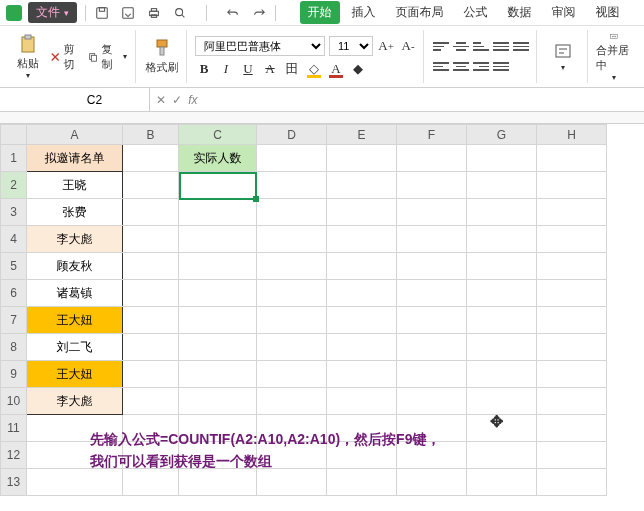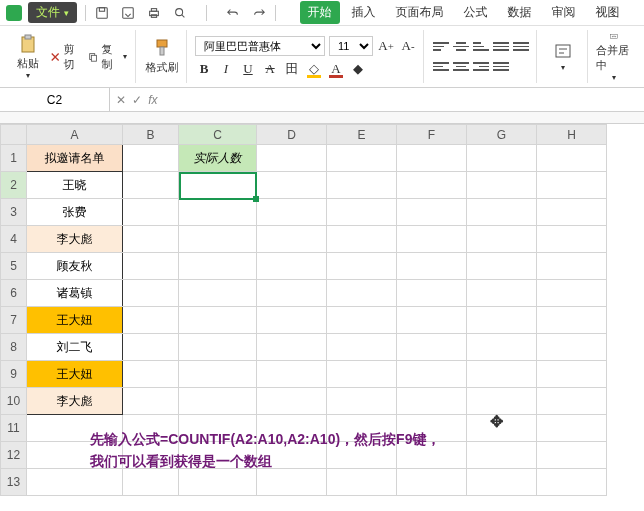--- a/index.html
+++ b/index.html
@@ -1,21 +1,21 @@
 <!DOCTYPE html>
 <html><head>
 <meta charset="utf-8">
 <style>
 * { box-sizing: border-box; margin: 0; padding: 0; }
 body { font-family: "Microsoft YaHei", Arial, sans-serif; font-size: 12px; background: #fff; width: 644px; height: 511px; overflow: hidden; position: relative; }
 
 
 .titlebar { height: 26px; background: #fff; display: flex; align-items: center; padding: 0 6px; border-bottom: 1px solid #e0e0e0; }
 .titlebar .app-icon { width: 16px; height: 16px; background: #2ea84f; border-radius: 3px; margin-right: 6px; }
-.titlebar .file-menu { background: #444; color: #bef264; padding: 2px 8px; border-radius: 3px; font-size: 12px; display: flex; align-items: center; gap: 4px; }
+.titlebar .file-menu { background: #444; color: #f9a8d4; padding: 2px 8px; border-radius: 3px; font-size: 12px; display: flex; align-items: center; gap: 4px; }
 .titlebar .caret { font-size: 9px; }
 .titlebar .sep { width: 1px; height: 16px; background: #ccc; margin: 0 8px; }
 .titlebar .qat { display: flex; gap: 10px; align-items: center; color: #555; }
 .titlebar .qat-icon { width: 16px; height: 16px; display: flex; align-items: center; justify-content: center; cursor: pointer; }
 .titlebar .qat-icon svg { width: 14px; height: 14px; stroke: #555; fill: none; stroke-width: 1.2; }
 .titlebar .tabmenu { display: flex; gap: 4px; margin-left: 16px; }
 .titlebar .tab { padding: 3px 8px; cursor: pointer; color: #333; font-size: 12px; }
 .titlebar .tab.active { background: #2ea84f; color: #fff; border-radius: 3px; }
 
 
@@ -34,21 +34,21 @@
 .ribbon .ibtn.italic { font-style: italic; }
 .ribbon .ibtn.underline { text-decoration: underline; }
 .ribbon .fontcol { display: flex; flex-direction: column; }
 .ribbon .aligncol { display: flex; flex-direction: column; gap: 4px; }
 .ribbon .alignrow { display: flex; gap: 2px; }
 .ribbon .alignbtn { width: 18px; height: 16px; display: flex; flex-direction: column; justify-content: center; gap: 2px; cursor: pointer; padding: 1px; }
 .ribbon .alignbtn span { height: 1.5px; background: #555; display: block; }
 
 
 .fbar { height: 24px; border-bottom: 1px solid #d0d0d0; display: flex; align-items: center; }
-.fbar .namebox { width: 110px; border-right: 1px solid #ccc; height: 100%; display: flex; align-items: center; padding: 0 8px; justify-content: center; font-size: 12px; }
+.fbar .namebox { width: 110px; border-right: 1px solid #ccc; height: 100%; display: flex; align-items: center; padding: 0 8px; justify-content: center; font-size: 12px; margin-left: 40px; }
 .fbar .fxarea { display: flex; align-items: center; padding: 0 6px; gap: 6px; color: #888; }
 .fbar .fx { font-style: italic; }
 .fbar input { border: none; outline: none; flex: 1; font-size: 12px; }
 
 
 .spacer { height: 12px; border-bottom: 1px solid #d0d0d0; background: #f8f8f8; }
 
 
 .grid { position: relative; }
 .grid table { border-collapse: collapse; table-layout: fixed; }
@@ -56,21 +56,21 @@
 .grid .corner { width: 26px; height: 20px; background: #e8e8e8; }
 .grid .colhead { height: 20px; background: #e8e8e8; color: #555; }
 .grid .rowhead { width: 26px; background: #e8e8e8; color: #555; }
 .grid .cell { height: 27px; background: #fff; }
 .grid .colA { width: 96px; }
 .grid .colB { width: 56px; }
 .grid .colC { width: 78px; }
 .grid .colD, .grid .colE, .grid .colF, .grid .colG, .grid .colH { width: 70px; }
 
 .hdr-peach { background: #fbe0c8 !important; border: 1.5px solid #333 !important; }
-.hdr-green { background: #c5e8b7 !important; font-style: italic; }
+.hdr-green { background: #c5e8b7 !important; }
 .cell-peach { background: #fdebd9 !important; }
 .cell-orange { background: #ffc000 !important; }
 .cell-bordered { border-left: 1.5px solid #333 !important; border-right: 1.5px solid #333 !important; }
 .cell-bb { border-bottom: 1.5px solid #333 !important; }
 .col-sel { background: #d4ead0 !important; }
 .row-sel { background: #d4ead0 !important; }
 
 .sel-outline { position: absolute; border: 2px solid #1a9850; pointer-events: none; }
 .sel-handle { position: absolute; width: 6px; height: 6px; background: #1a9850; }
 

